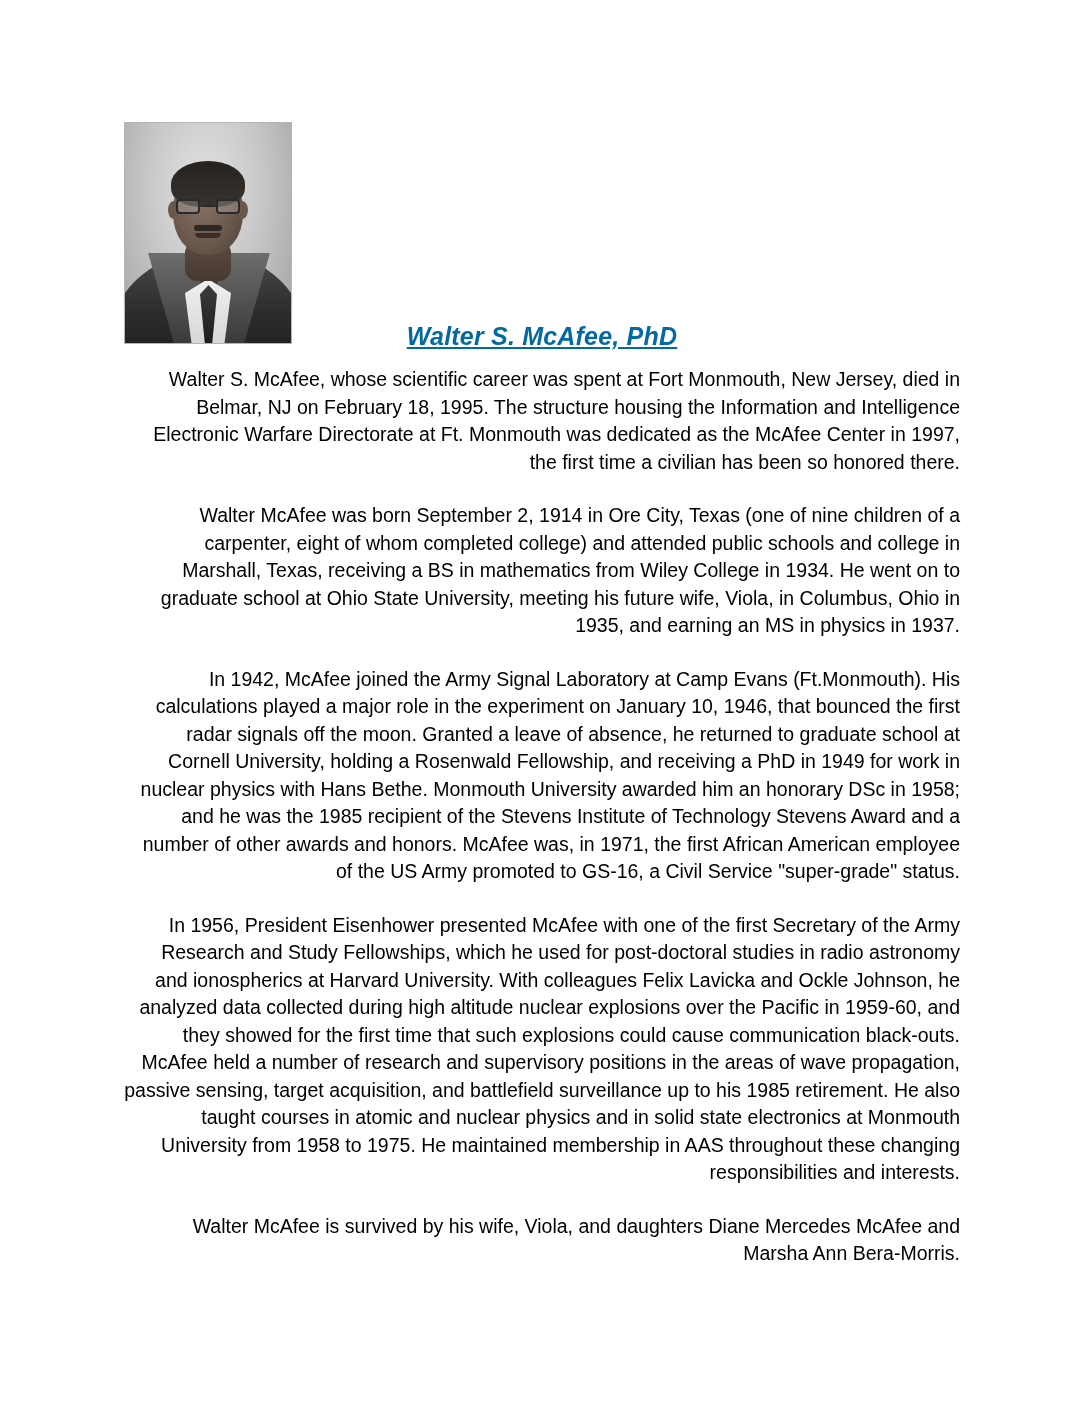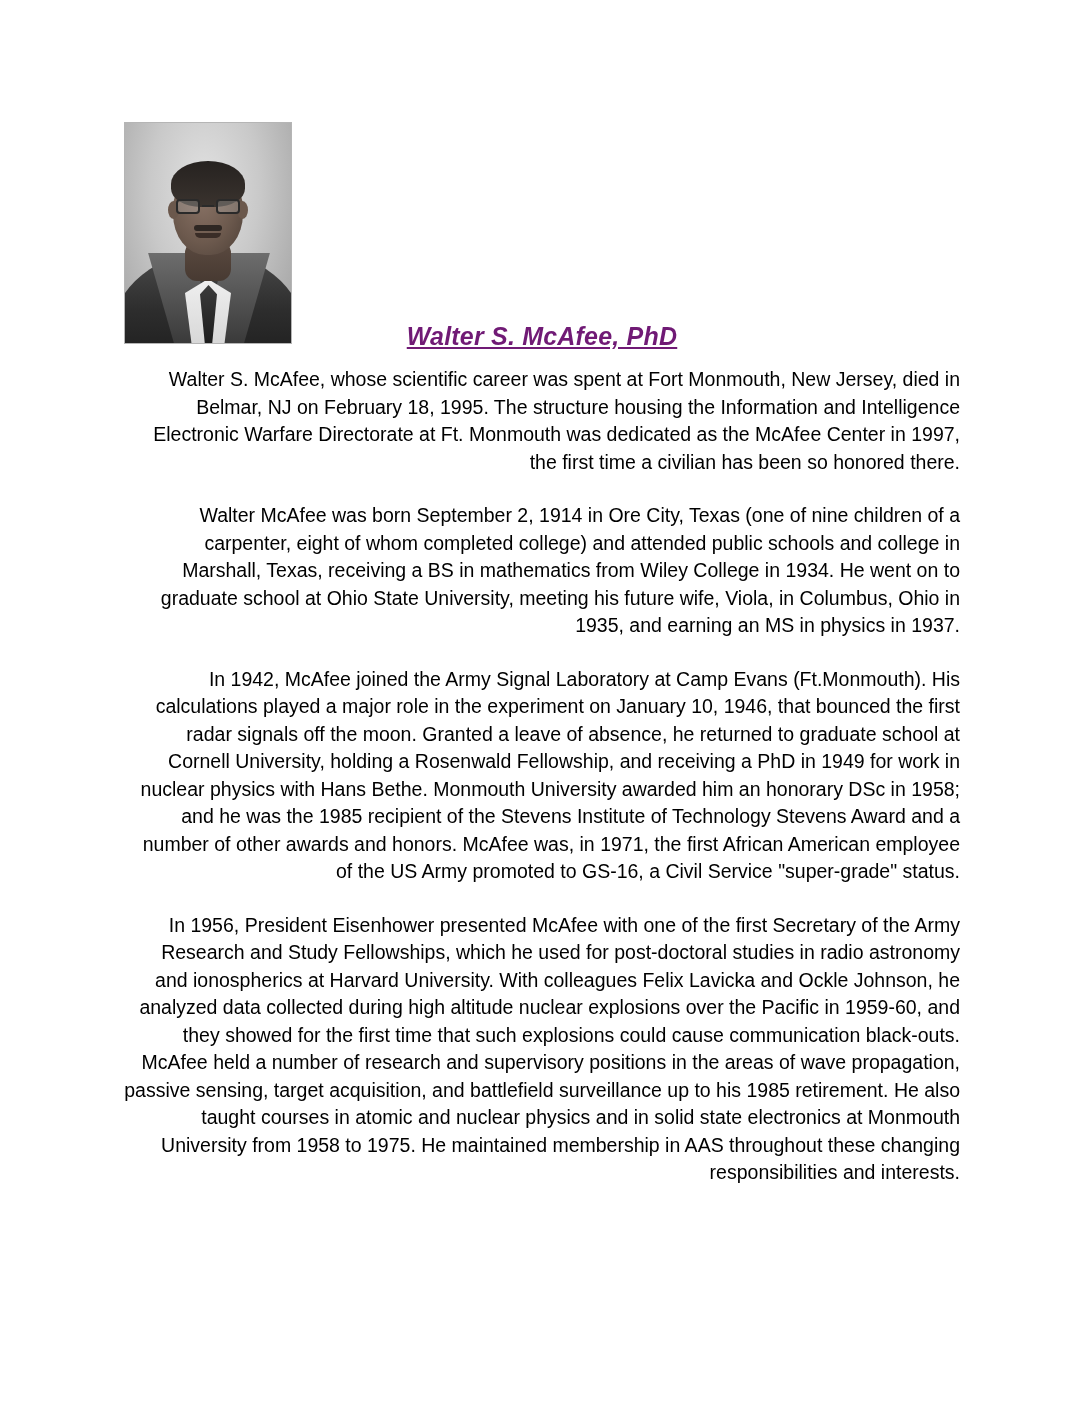--- a/index.html
+++ b/index.html
@@ -178,21 +178,21 @@
     background: #2e2723;
     border-radius: 6px;
   }
 
   .doc-title {
     text-align: center;
     font-weight: bold;
     font-style: italic;
     font-size: 25px;
     text-decoration: underline;
-    color: #701a75;
+    color: #0369a1;
     margin: 0 0 30px 0;
     padding-top: 4px;
     letter-spacing: 0.2px;
   }
   .title-row {
     position: absolute;
     left: 124px;
     top: 318px;
     width: 836px;
   }
@@ -246,15 +246,16 @@
 
   <div class="title-row">
     <h1 class="doc-title">Walter S. McAfee, PhD</h1>
   </div>
 
   <div class="body-text">
     <p>Walter S. McAfee, whose scientific career was spent at Fort Monmouth, New Jersey, died in Belmar, NJ on February 18, 1995. The structure housing the Information and Intelligence Electronic Warfare Directorate at Ft. Monmouth was dedicated as the McAfee Center in 1997, the first time a civilian has been so honored there.</p>
     <p>Walter McAfee was born September 2, 1914 in Ore City, Texas (one of nine children of a carpenter, eight of whom completed college) and attended public schools and college in Marshall, Texas, receiving a BS in mathematics from Wiley College in 1934. He went on to graduate school at Ohio State University, meeting his future wife, Viola, in Columbus, Ohio in 1935, and earning an MS in physics in 1937.</p>
     <p>In 1942, McAfee joined the Army Signal Laboratory at Camp Evans (Ft.Monmouth). His calculations played a major role in the experiment on January 10, 1946, that bounced the first radar signals off the moon. Granted a leave of absence, he returned to graduate school at Cornell University, holding a Rosenwald Fellowship, and receiving a PhD in 1949 for work in nuclear physics with Hans Bethe. Monmouth University awarded him an honorary DSc in 1958; and he was the 1985 recipient of the Stevens Institute of Technology Stevens Award and a number of other awards and honors. McAfee was, in 1971, the first African American employee of the US Army promoted to GS-16, a Civil Service "super-grade" status.</p>
     <p>In 1956, President Eisenhower presented McAfee with one of the first Secretary of the Army Research and Study Fellowships, which he used for post-doctoral studies in radio astronomy and ionospherics at Harvard University. With colleagues Felix Lavicka and Ockle Johnson, he analyzed data collected during high altitude nuclear explosions over the Pacific in 1959-60, and they showed for the first time that such explosions could cause communication black-outs. McAfee held a number of research and supervisory positions in the areas of wave propagation, passive sensing, target acquisition, and battlefield surveillance up to his 1985 retirement. He also taught courses in atomic and nuclear physics and in solid state electronics at Monmouth University from 1958 to 1975. He maintained membership in AAS throughout these changing responsibilities and interests.</p>
+    <p>Walter McAfee is survived by his wife, Viola, and daughters Diane Mercedes McAfee and Marsha Ann Bera-Morris.</p>
   </div>
 
 </div>
 
 </body></html>

